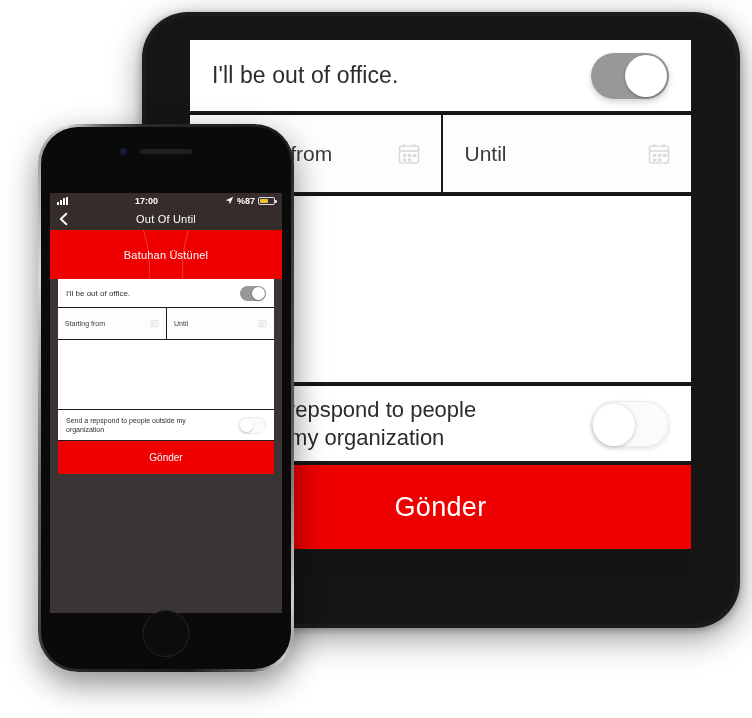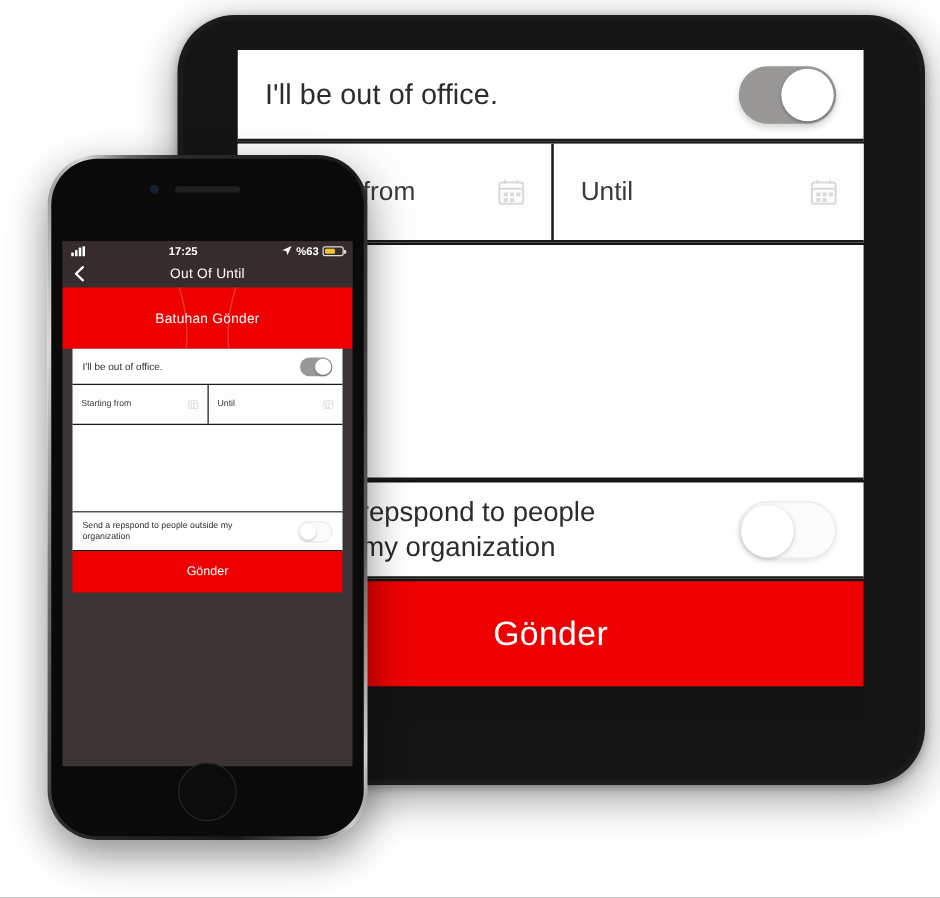--- a/index.html
+++ b/index.html
@@ -425,43 +425,43 @@
 
       <div id="p-status">
         <div class="grp">
           <span class="bars">
             <i></i>
               <i></i>
               <i></i>
               <i></i>
           </span>
         </div>
-        <span>17:25</span>
+        <span>17:00</span>
         <div class="grp">
           <svg width="9" height="9" viewBox="0 0 24 24">
             <path d="M22 2L2 11l9 2 2 9z" fill="#ffffff"></path>
           </svg>
-          <span>%63</span>
+          <span>%87</span>
           <span class="batt">
               <span></span>
             </span>
         </div>
       </div>
 
       <div id="p-nav">
         <svg id="p-back" viewBox="0 0 24 24">
           <path d="M16 3L6.5 12 16 21" fill="none" stroke="#ffffff" stroke-width="3.2" stroke-linecap="round" stroke-linejoin="round"></path>
         </svg>
         <span>Out Of Until</span>
       </div>
 
       <div id="p-header">
         <span class="arc a1"></span>
         <span class="arc a2"></span>
-        <span id="p-name">Batuhan Gönder</span>
+        <span id="p-name">Batuhan Üstünel</span>
       </div>
 
       <div id="p-form">
 
         <div class="p-card" id="p-oof">
           <span>I'll be out of office.</span>
           <div class="sw-s on">
             <div class="knob"></div>
           </div>
         </div>

